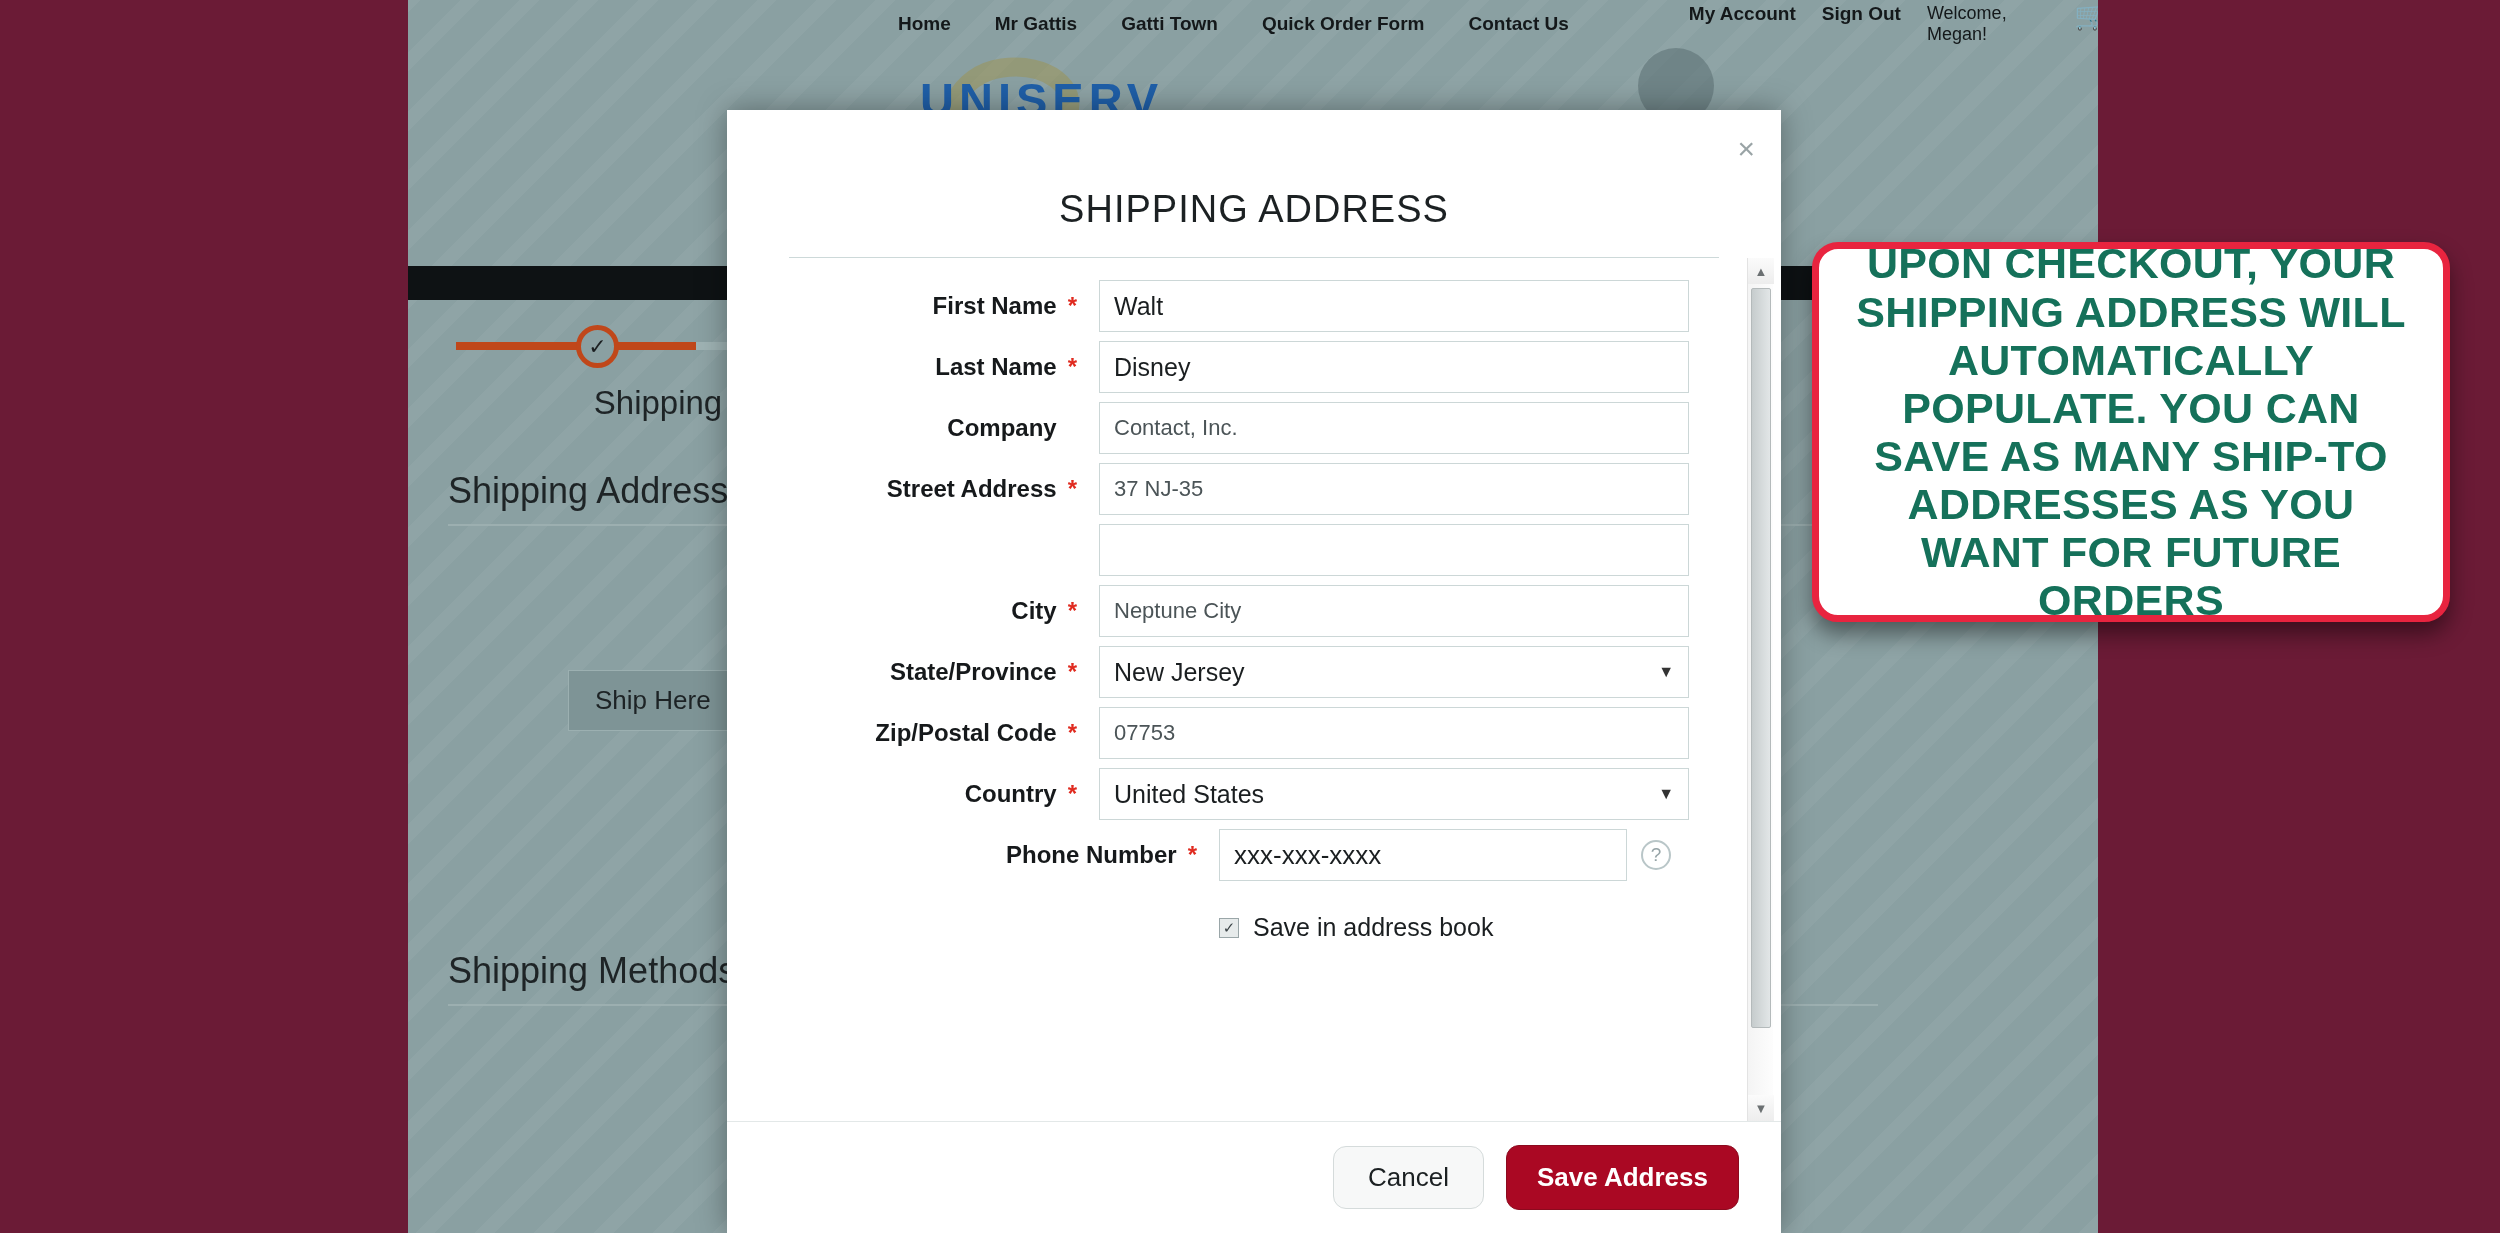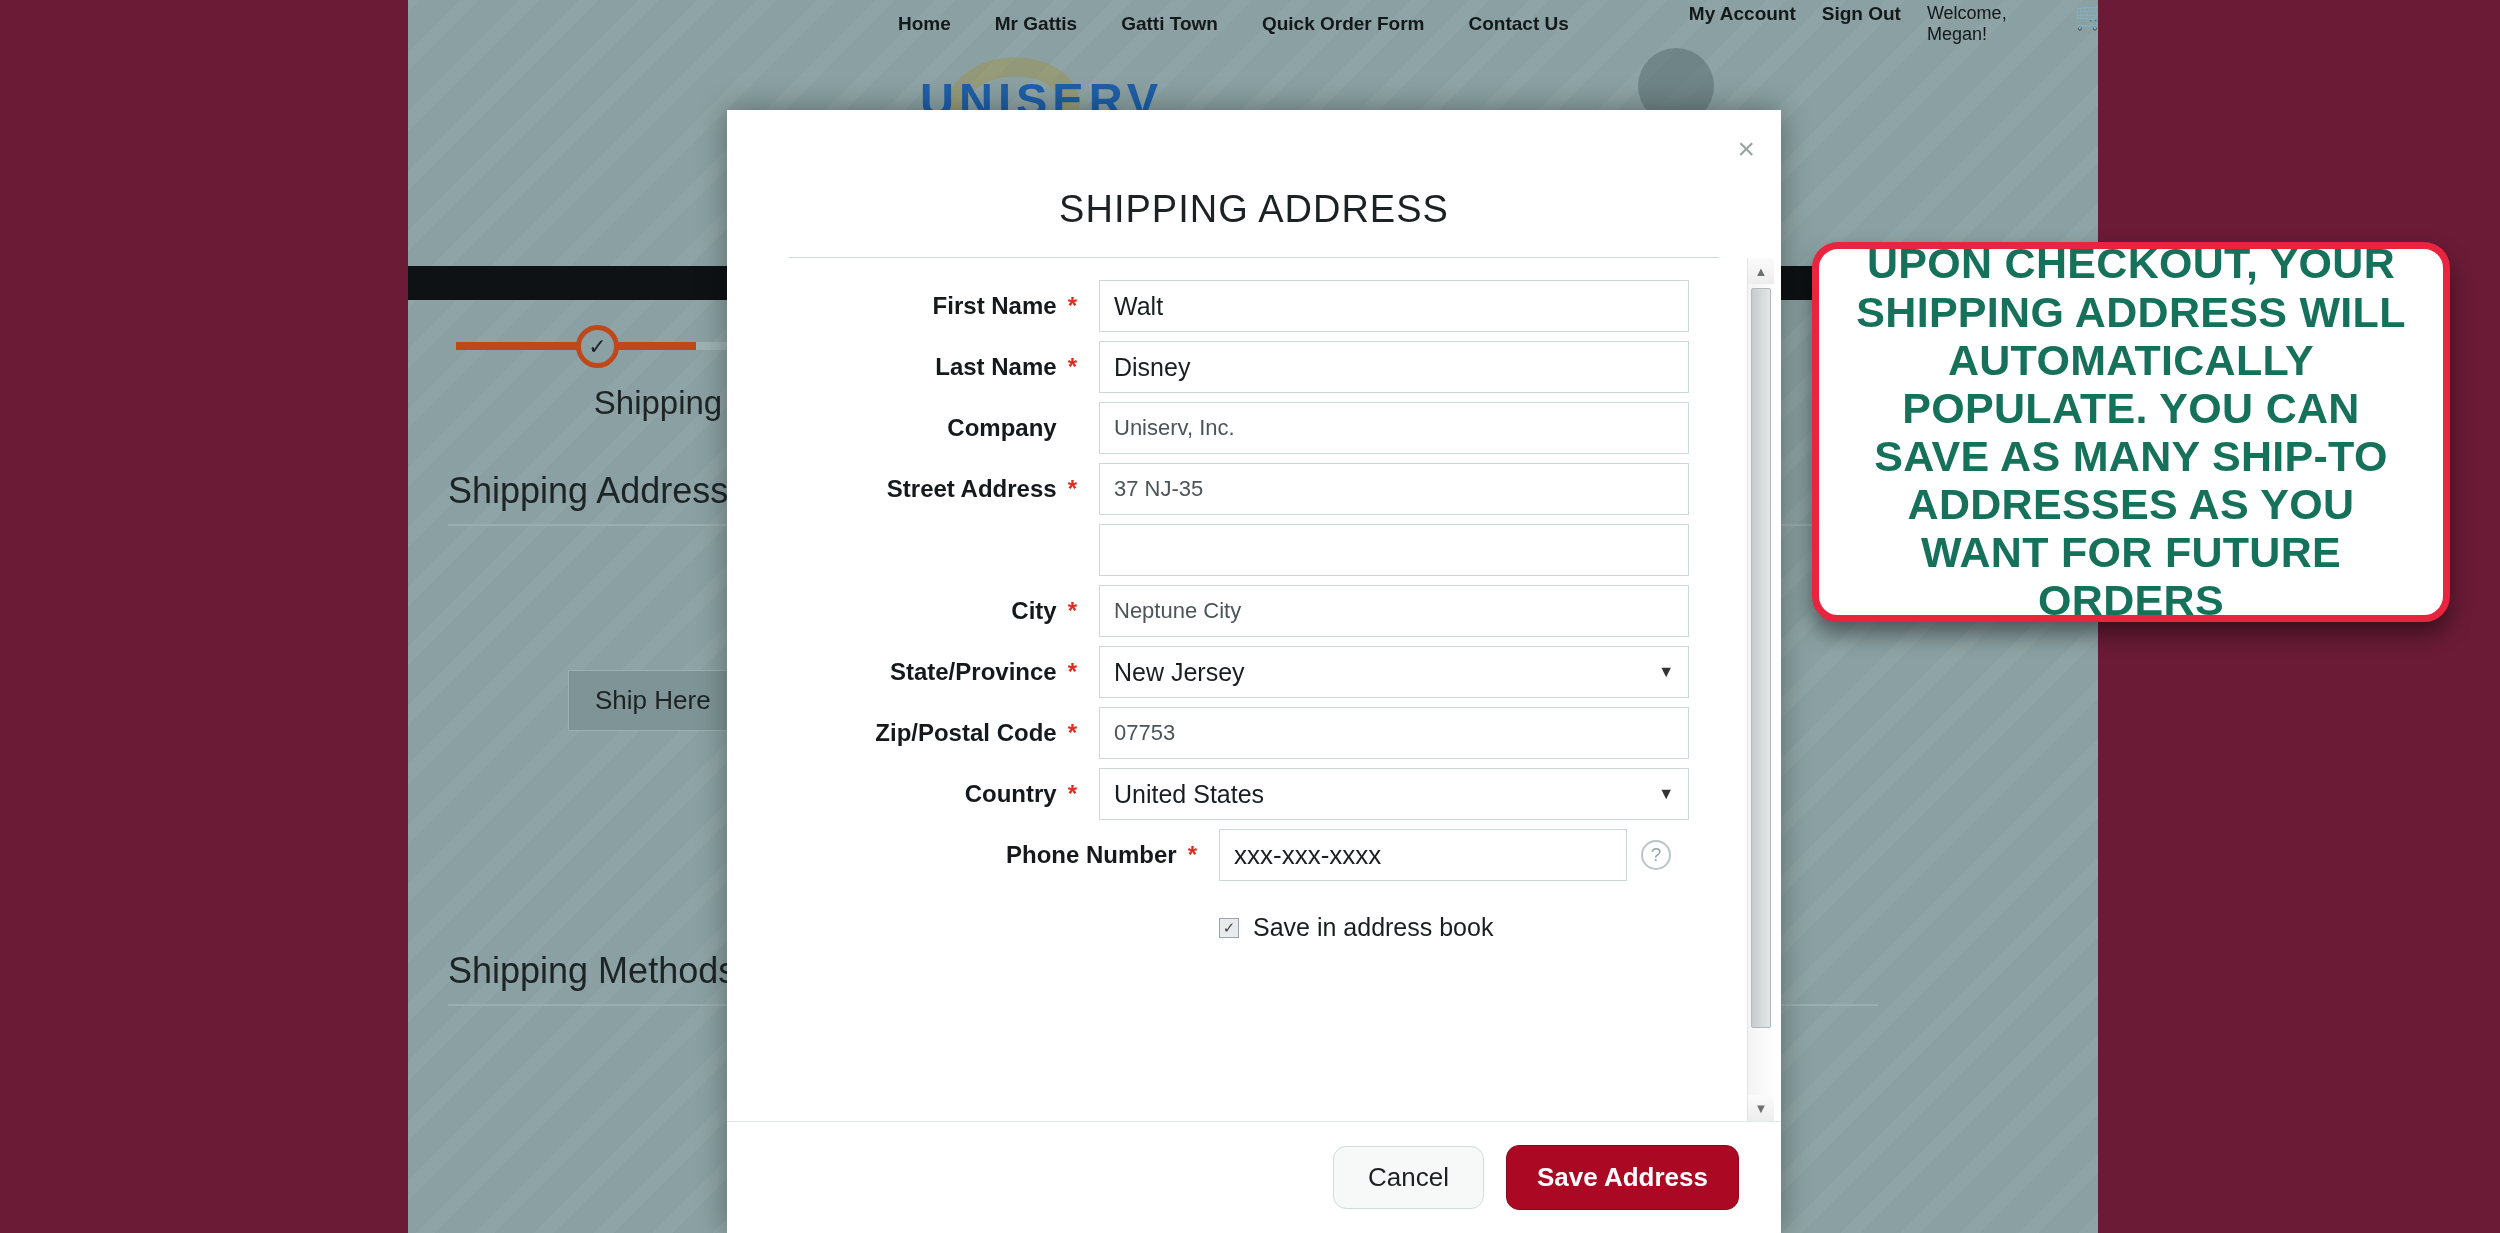--- a/index.html
+++ b/index.html
@@ -492,21 +492,21 @@
           <div class="field-wrap">
             <div class="txt" style="display:flex;align-items:center;">Disney</div>
           </div>
         </div>
 
         <div class="form-row">
           <div class="form-label">
             <span>Company</span><span class="req hidden">*</span>
           </div>
           <div class="field-wrap">
-            <div class="txt small" style="display:flex;align-items:center;">Uniserv, Inc.</div>
+            <div class="txt small" style="display:flex;align-items:center;">Contact, Inc.</div>
           </div>
         </div>
 
         <div class="form-row">
           <div class="form-label">
             <span>Street Address</span><span class="req">*</span>
           </div>
           <div class="field-wrap">
             <div class="txt small" style="display:flex;align-items:center;">37 NJ-35</div>
           </div>

